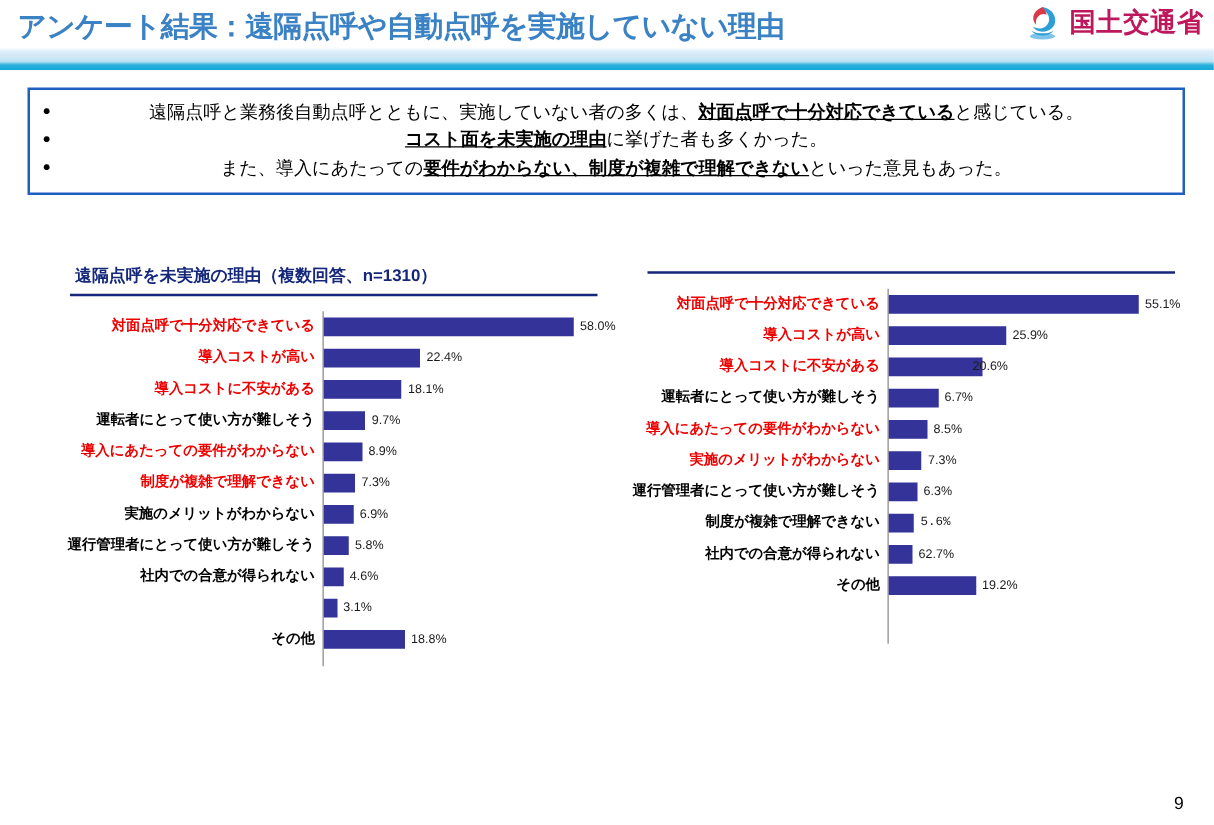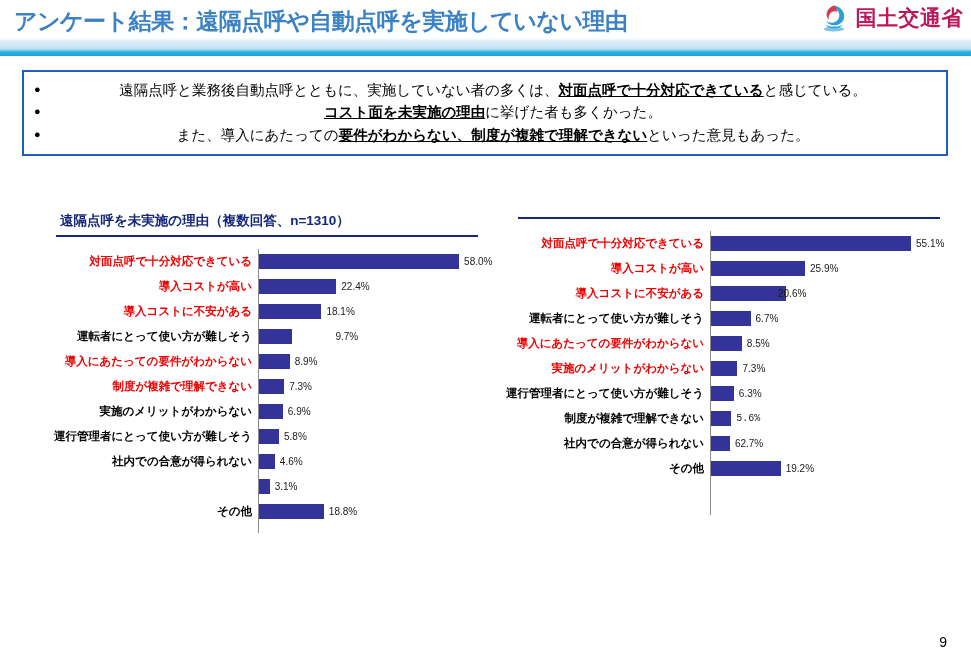--- a/index.html
+++ b/index.html
@@ -242,21 +242,21 @@
           <div class="bar-value" style="left: 323.28px;">22.4%</div>
         </div>
         <div class="bar-row">
           <div class="cat-label hl" style="right: 236px;">導入コストに不安がある</div>
           <div class="bar" style="left: 241px; width: 62.445px; background: rgb(51, 51, 153);"></div>
           <div class="bar-value" style="left: 308.445px;">18.1%</div>
         </div>
         <div class="bar-row">
           <div class="cat-label" style="right: 236px;">運転者にとって使い方が難しそう</div>
           <div class="bar" style="left: 241px; width: 33.465px; background: rgb(51, 51, 153);"></div>
-          <div class="bar-value" style="left: 279.465px; margin-left: 38px;">9.7%</div>
+          <div class="bar-value" style="left: 279.465px;">9.7%</div>
         </div>
         <div class="bar-row">
           <div class="cat-label hl" style="right: 236px;">導入にあたっての要件がわからない</div>
           <div class="bar" style="left: 241px; width: 30.705px; background: rgb(51, 51, 153);"></div>
           <div class="bar-value" style="left: 276.705px;">8.9%</div>
         </div>
         <div class="bar-row">
           <div class="cat-label hl" style="right: 236px;">制度が複雑で理解できない</div>
           <div class="bar" style="left: 241px; width: 25.185px; background: rgb(51, 51, 153);"></div>
           <div class="bar-value" style="left: 271.185px;">7.3%</div>

